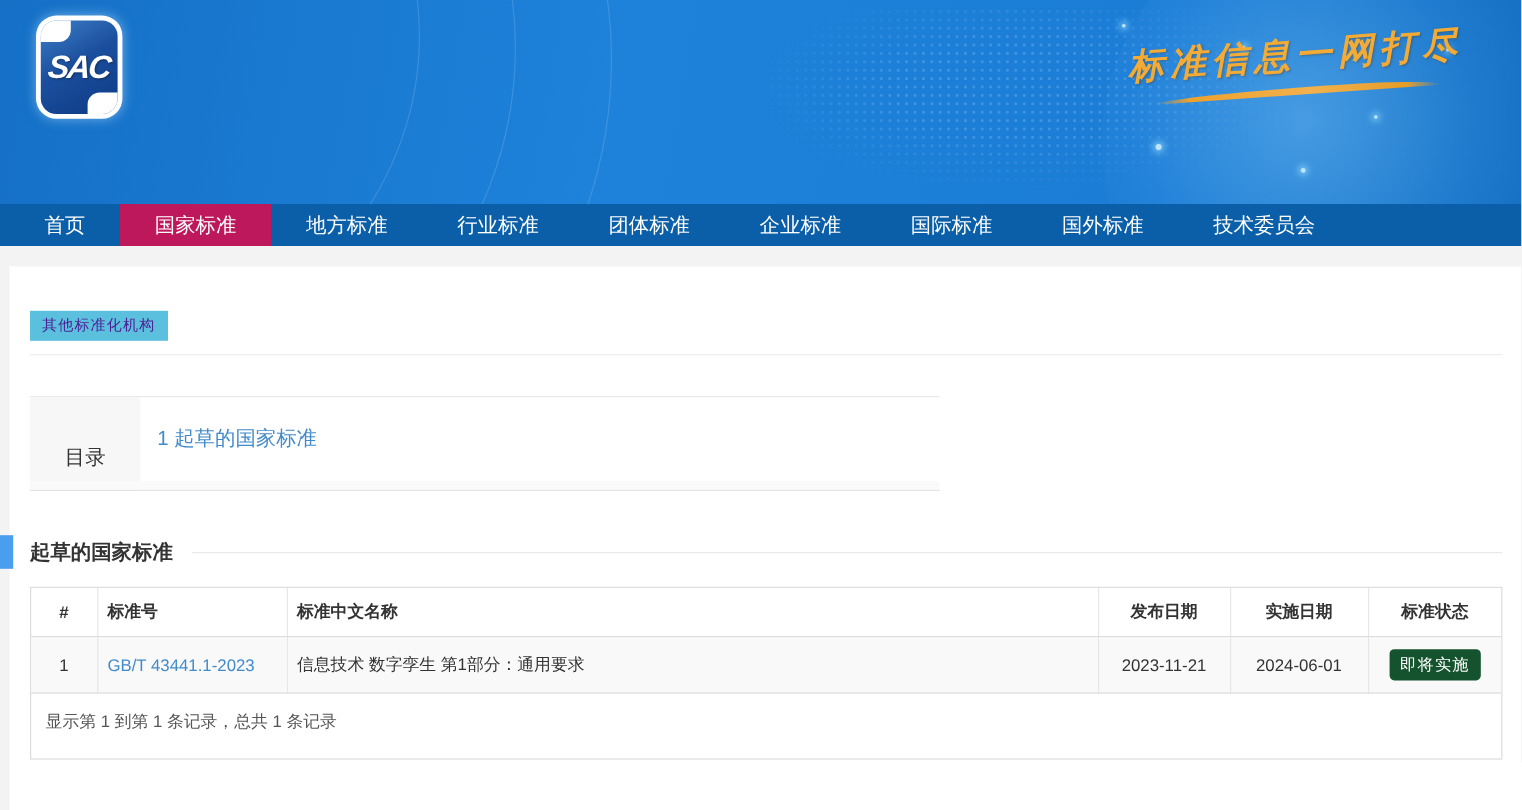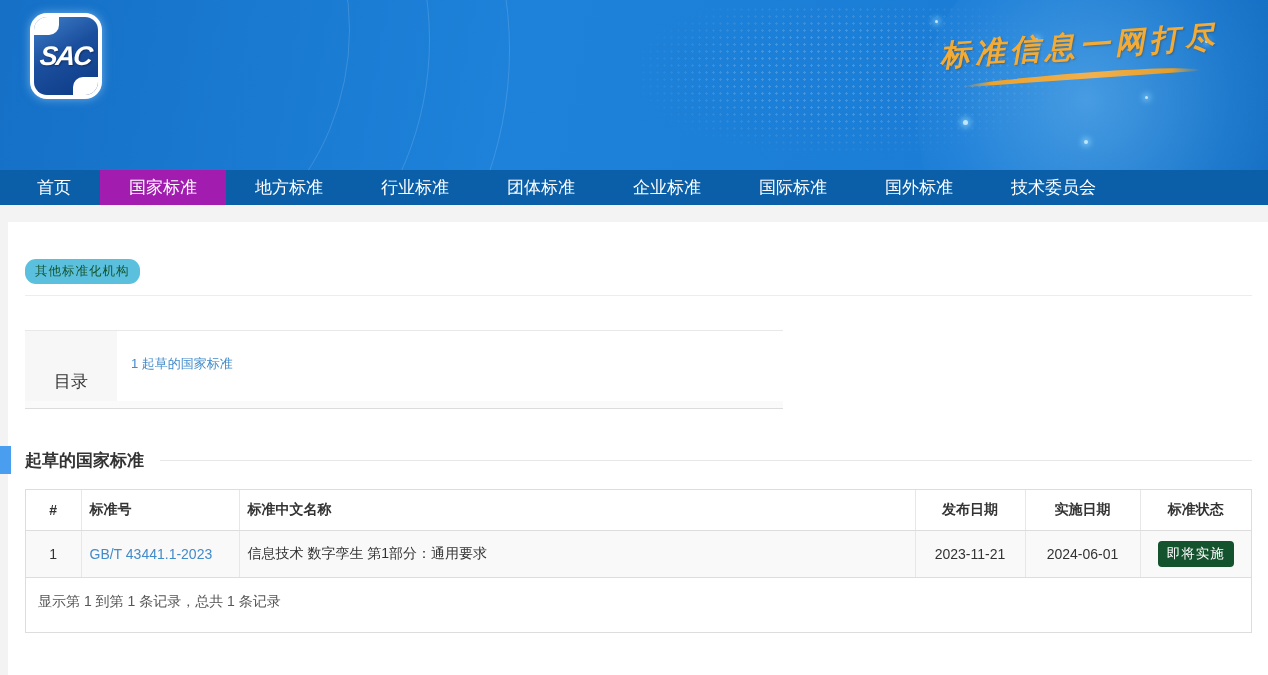--- a/index.html
+++ b/index.html
@@ -39,37 +39,37 @@
 
   .slogan-wrap { position:absolute; right:48px; top:26px; text-align:center; transform:rotate(-4deg); }
   .slogan { font-size:30px; font-weight:bold; font-style:italic; letter-spacing:5px; color:#f4ab35;
     text-shadow:1px 1px 2px rgba(90,50,0,.35); }
   .slogan-stroke { margin:6px auto 0; width:238px; height:6px; border-radius:60% 40% 50% 50%/100% 100% 0 0;
     background:linear-gradient(90deg, rgba(240,165,45,0) 0%, #eda22c 12%, #f2b14e 55%, #e69d28 88%, rgba(240,165,45,0) 100%); }
 
   
   .nav { height:35px; background:#0a5fa8; display:flex; align-items:stretch; padding-left:8px; }
   .nav-item { color:#fff; font-size:17px; line-height:35px; padding:0 29px; cursor:pointer; white-space:nowrap; }
-  .nav-item.active { background:#a21caf; }
+  .nav-item.active { background:#be185d; }
 
   
   .card { margin:17px 0 0 8px; width:1260px; height:458px; background:#fff; padding:22px 16px 0 17px; }
 
   .org-name { font-size:19px; color:#3a3a3a; }
-  .org-badge { display:inline-block; margin-top:15px; background:#5bc0de; color:#14532d; font-size:12.5px;
-    padding:4px 10px; border-radius:11px; letter-spacing:1px; }
+  .org-badge { display:inline-block; margin-top:15px; background:#5bc0de; color:#4c1d95; font-size:12.5px;
+    padding:4px 10px; border-radius:0; letter-spacing:1px; }
   .org-divider { border-bottom:1px solid #ededed; margin-top:11px; }
 
   .toc { margin-top:34px; width:758px; height:79px; border-top:1px solid #e8e8e8; border-bottom:1px solid #dcdcdc;
     display:flex; position:relative; }
   .toc::after { content:""; position:absolute; left:0; right:0; bottom:0; height:7px; background:#fafafa; }
   .toc-label { width:92px; background:#f7f7f7; display:flex; align-items:flex-end; justify-content:center;
     padding-bottom:15px; font-size:17px; color:#333; }
   .toc-body { flex:1; padding:23px 0 0 14px; }
-  .toc-link { font-size:13px; color:#428bca; text-decoration:none; cursor:pointer;margin-top:10px; }
+  .toc-link { font-size:17px; color:#428bca; text-decoration:none; cursor:pointer;margin-top:10px; }
 
   .section-header { margin-top:40px; position:relative; display:flex; align-items:center; }
   .section-marker { position:absolute; left:-25px; top:-3px; width:11px; height:28px; background:#4a9ef0; }
   .section-title { font-size:17px; font-weight:bold; color:#333; white-space:nowrap;text-align:right; }
   .section-rule { flex:1; border-top:1px solid #e8e8e8; margin-left:16px; }
 
   .tbl-wrap { margin-top:17px; border:1px solid #ddd; }
   table { width:100%; border-collapse:collapse; font-size:14px; color:#333; }
   th { font-weight:bold; padding:11px 8px; border-bottom:1px solid #ddd; text-align:left; }
   th,td { border-right:1px solid #e7e7e7; }

